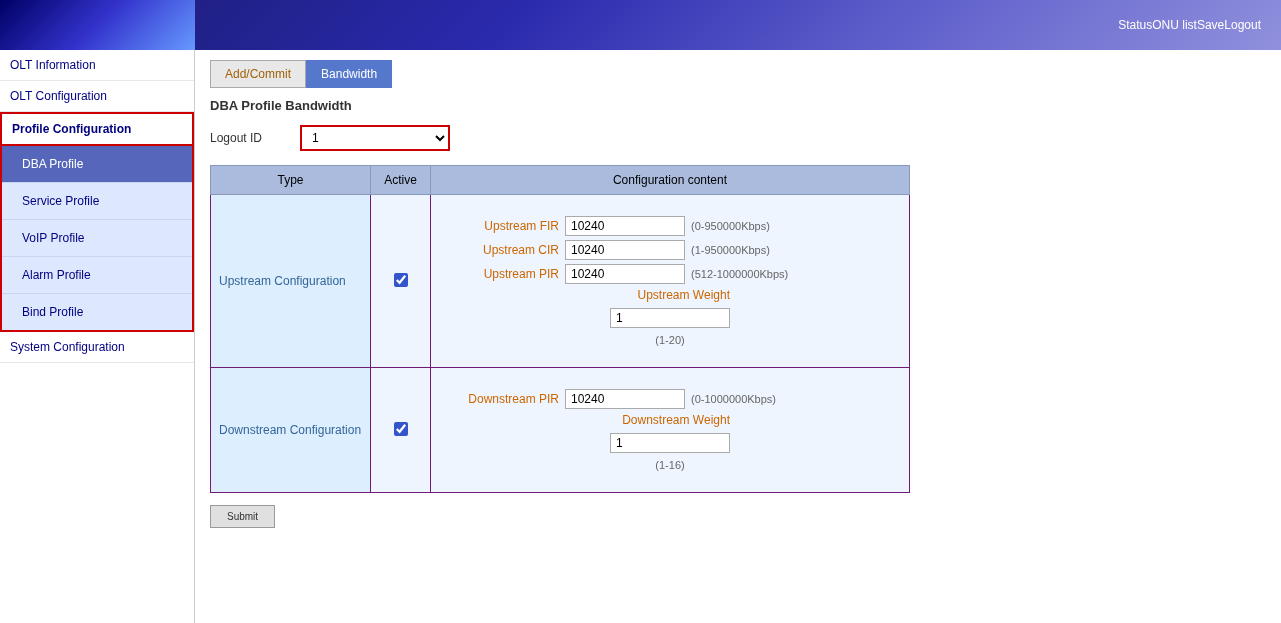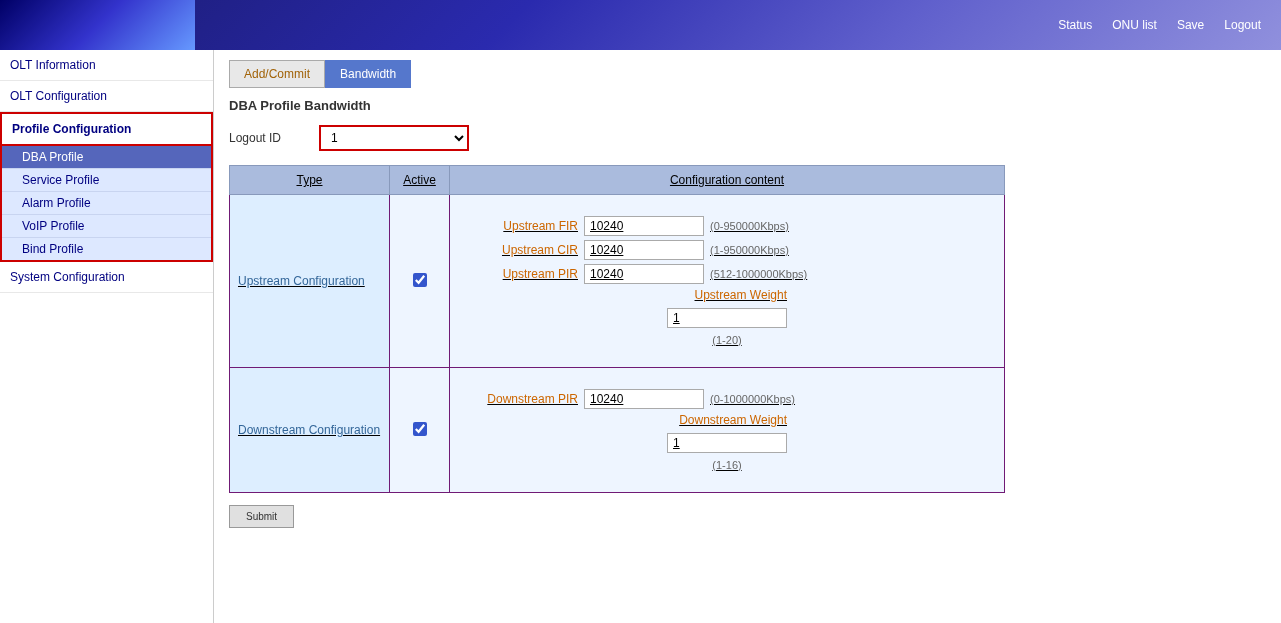--- a/index.html
+++ b/index.html
@@ -17,39 +17,38 @@
     }
     .header-logo {
       position: absolute;
       left: 0; top: 0;
       width: 195px; height: 50px;
       background: linear-gradient(135deg, #000066, #3333cc, #6699ff);
       overflow: hidden;
     }
     .header-nav {
       display: flex;
-      gap: 20px;
       color: #fff;
       font-size: 12px;
     }
     .header-nav a {
       color: #fff;
       text-decoration: none;
       cursor: pointer;
     }
 
     
     .layout {
       display: flex;
       width: 1281px;
     }
 
     
     .sidebar {
-      width: 214px;
+      width: 195px;
       min-height: 573px;
       border-right: 1px solid #ccc;
       background: #fff;
       flex-shrink: 0;
     }
     .sidebar-item {
       padding: 8px 10px;
       cursor: pointer;
       font-size: 12px;
       color: #000080;
@@ -63,21 +62,21 @@
       border-bottom: 1px solid #e8e8e8;
       border: 2px solid #cc0000;
       background: #fff;
     }
     .sidebar-sub {
       background: #dde8ff;
       border-left: 2px solid #cc0000;
       border-right: 2px solid #cc0000;
     }
     .sidebar-sub-item {
-      padding: 4px 20px;
+      padding: 11px 20px;
       cursor: pointer;
       font-size: 12px;
       color: #000080;
       border-bottom: 1px solid #c8d4f0;
     }
     .sidebar-sub-item.active {
       background: #5566bb;
       color: #fff;
     }
     .sidebar-group-bottom {
@@ -133,24 +132,23 @@
     .profile-id-select {
       border: 2px solid #cc0000;
       padding: 3px 6px;
       font-size: 12px;
       width: 150px;
       background: #fff;
     }
 
     
     .config-table {
-      width: 776px;
+      width: 700px;
       border-collapse: collapse;
       margin-bottom: 12px;
-      text-decoration: underline;
     }
     .config-table th {
       background: #aabbdd;
       border: 1px solid #8899bb;
       padding: 7px 10px;
       text-align: center;
       font-size: 12px;
       color: #000;
       font-weight: normal;
     }
@@ -228,22 +226,22 @@
 
 <div class="layout">
 
   <div class="sidebar">
     <div class="sidebar-item">OLT Information</div>
     <div class="sidebar-item">OLT Configuration</div>
     <div class="sidebar-group-label">Profile Configuration</div>
     <div class="sidebar-sub">
       <div class="sidebar-sub-item active">DBA Profile</div>
       <div class="sidebar-sub-item">Service Profile</div>
+      <div class="sidebar-sub-item">VoIP Profile</div>
       <div class="sidebar-sub-item">Alarm Profile</div>
-      <div class="sidebar-sub-item">VoIP Profile</div>
       <div class="sidebar-sub-item sidebar-group-bottom">Bind Profile</div>
     </div>
     <div class="sidebar-item">System Configuration</div>
   </div>
 
   <div class="main">
 
     
     <div class="tabs">
       <div class="tab">Add/Commit</div>

